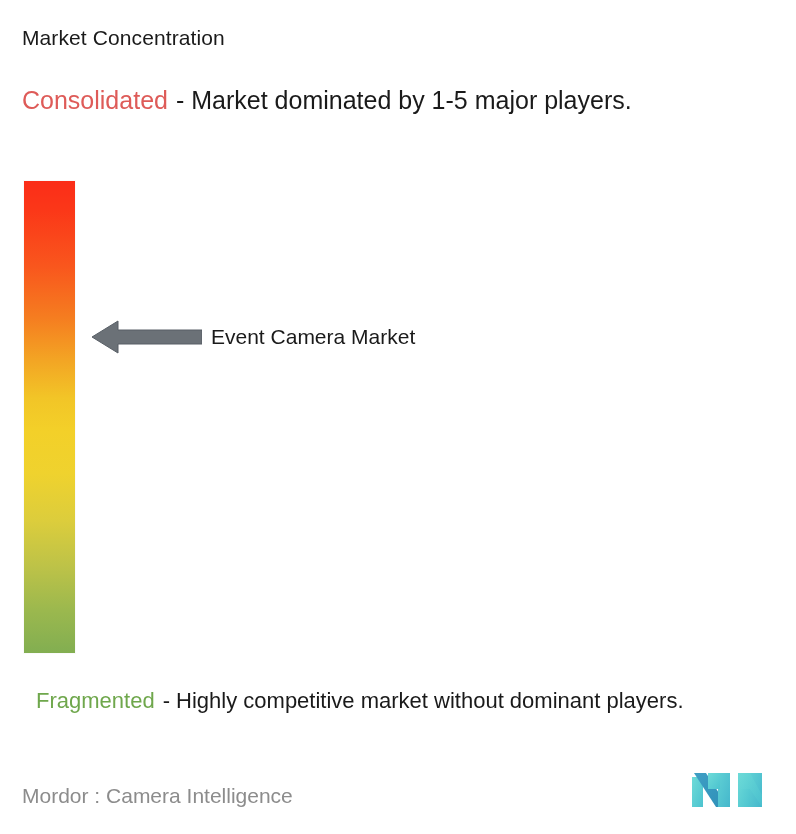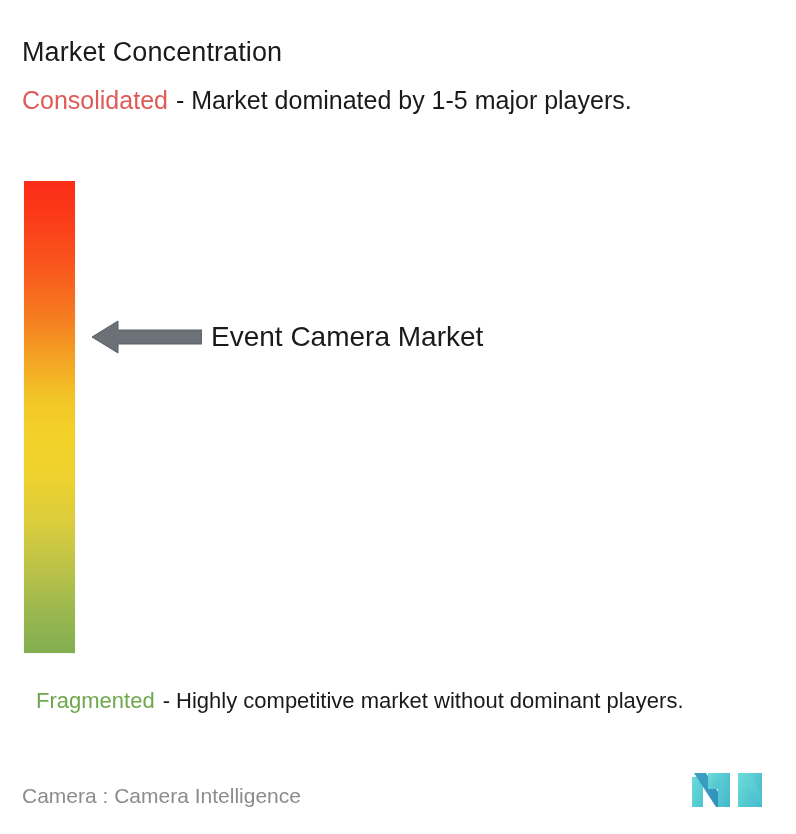--- a/index.html
+++ b/index.html
@@ -16,22 +16,22 @@
     width: 796px;
     height: 834px;
     background: #ffffff;
     overflow: hidden;
   }
 
   
   .chart-title {
     position: absolute;
     left: 22px;
-    top: 35px;
-    font-size: 27px;
+    top: 21px;
+    font-size: 21px;
     line-height: 34px;
     color: #1a1a1a;
     font-weight: 400;
     letter-spacing: 0.1px;
     white-space: nowrap;
   }
 
   
   .caption-top {
     position: absolute;
@@ -94,21 +94,21 @@
     position: absolute;
     left: 92px;
     top: 318px;
     width: 110px;
     height: 38px;
   }
   .pointer-label {
     position: absolute;
     left: 211px;
     top: 322px;
-    font-size: 28px;
+    font-size: 21px;
     line-height: 30px;
     color: #1a1a1a;
     white-space: nowrap;
   }
 
   
   .source-text {
     position: absolute;
     left: 22px;
     top: 782px;
@@ -146,21 +146,21 @@
   </div>
 
   <div class="pointer-label">Event Camera Market</div>
 
   <div class="caption-bottom">
     <span class="kw-fragmented">Fragmented</span><span class="caption-sep"></span><span>-</span>
     <span>Highly competitive market without dominant players.</span>
   </div>
 
   <div class="source-text">
-    <span>Camera :</span>
+    <span>Mordor :</span>
     <span>Camera Intelligence</span>
   </div>
 
   <div class="brand-logo">
     <svg width="82" height="40" viewBox="0 0 82 40" xmlns="http://www.w3.org/2000/svg">
       <defs>
         <linearGradient id="lgA" x1="0" y1="0" x2="1" y2="1">
           <stop offset="0%" stop-color="#5fd0d4"></stop>
           <stop offset="100%" stop-color="#45b7cc"></stop>
         </linearGradient>

